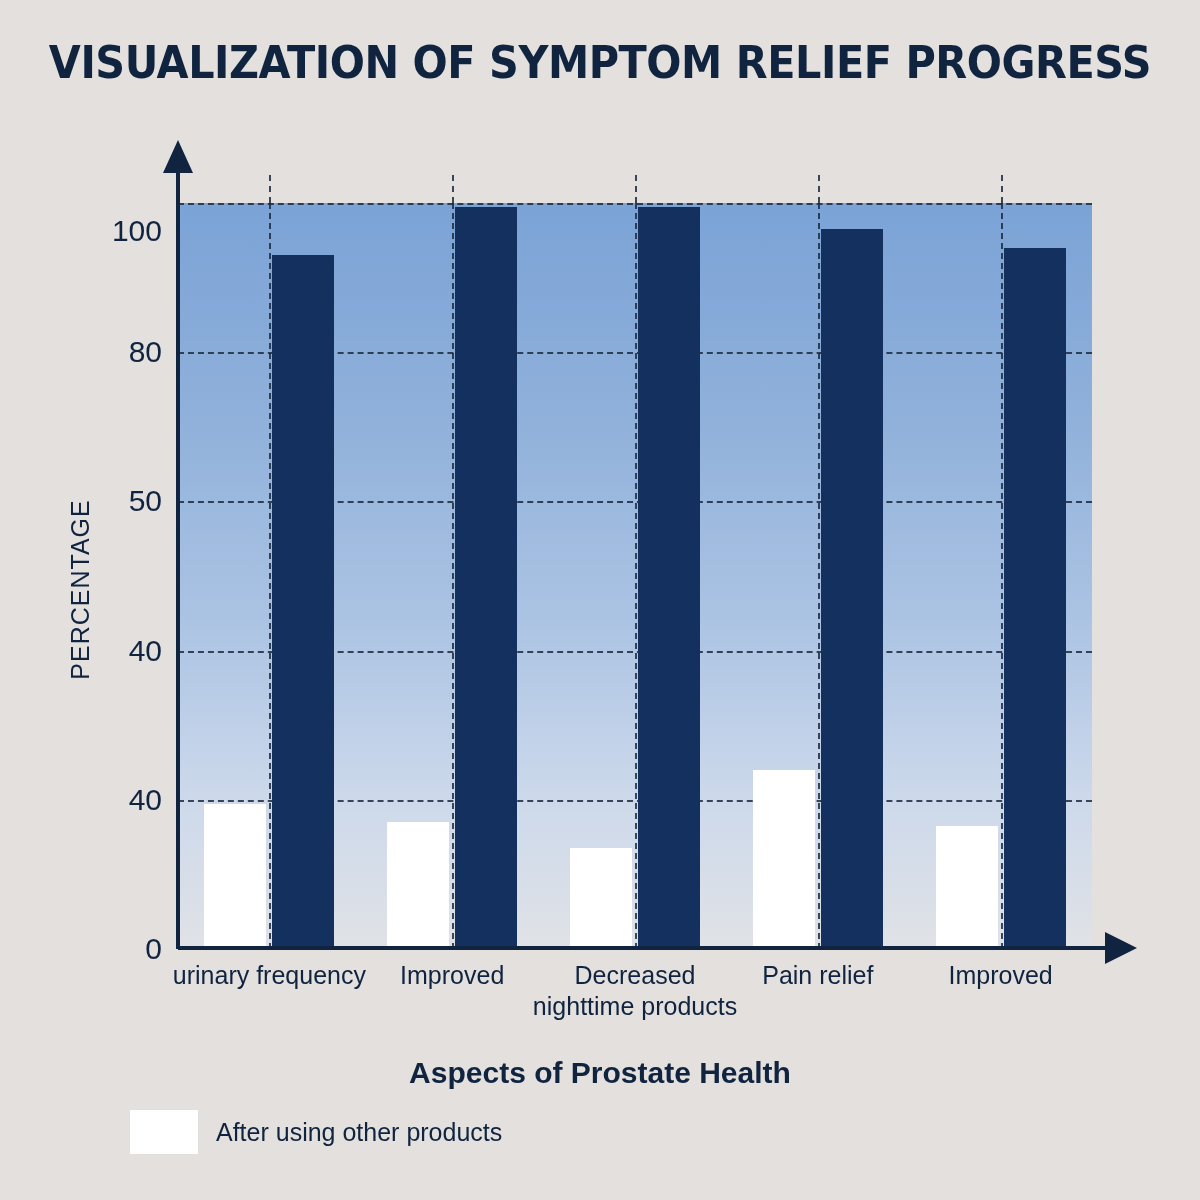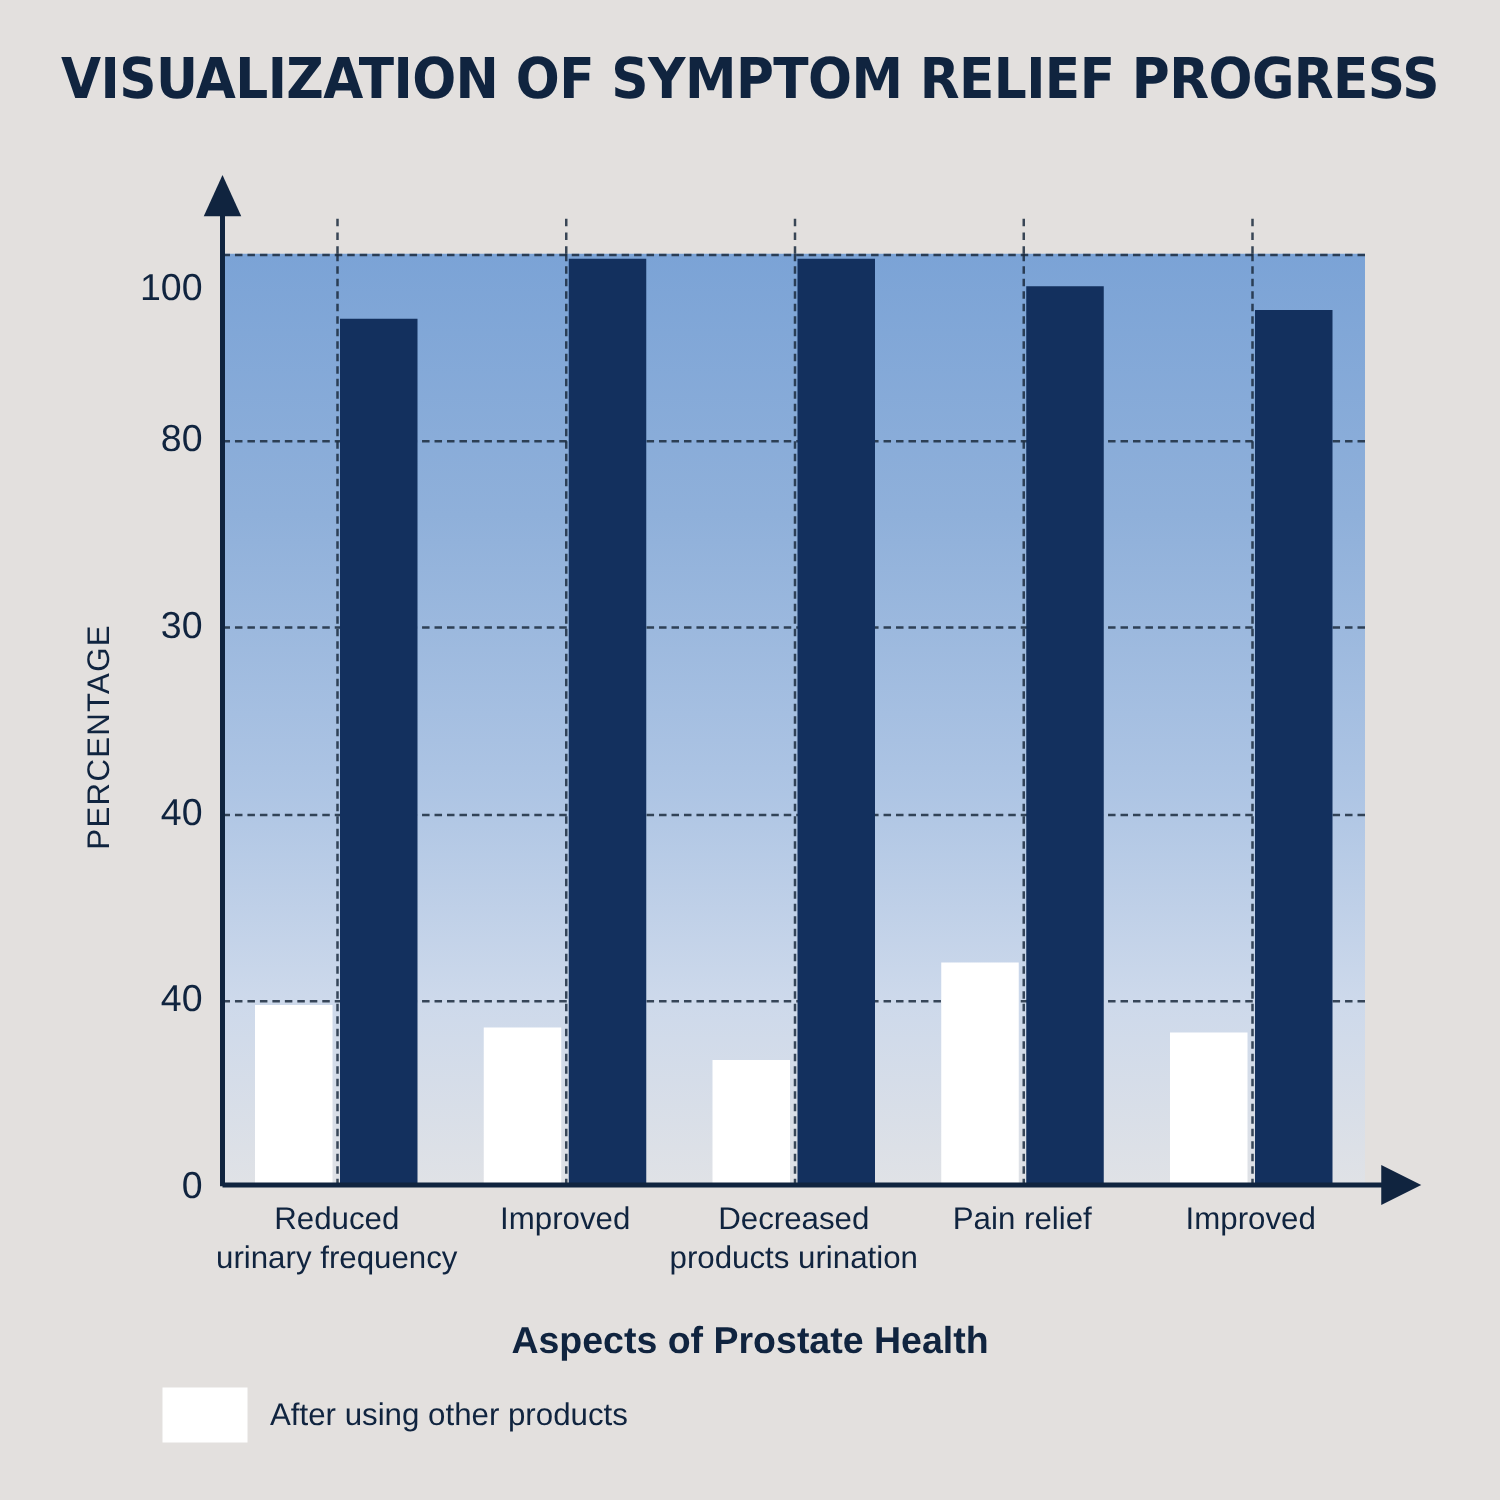--- a/index.html
+++ b/index.html
@@ -234,36 +234,35 @@
   <div id="y-axis-arrow"></div>
   <div id="x-axis-line"></div>
   <div id="x-axis-arrow"></div>
 
   <div id="y-axis-title">PERCENTAGE</div>
 
   <div id="ytick-layer">
       <div class="ytick" style="top: 949px;">0</div>
       <div class="ytick" style="top: 799.8px;">40</div>
       <div class="ytick" style="top: 650.6px;">40</div>
-      <div class="ytick" style="top: 501.4px;">30</div>
+      <div class="ytick" style="top: 501.4px;">50</div>
       <div class="ytick" style="top: 352.2px;">80</div>
       <div class="ytick" style="top: 203px; margin-top: 28px;">100</div>
     </div>
 
   <div id="catlabel-layer">
       <div class="catlabel" style="left: 154.4px; width: 230px; top: 960px;">
-        <div>Reduced</div>
         <div>urinary frequency</div>
       </div>
       <div class="catlabel" style="left: 337.2px; width: 230px; top: 960px;">
         <div>Improved</div>
       </div>
       <div class="catlabel" style="left: 520px; width: 230px; top: 960px;">
         <div>Decreased</div>
-        <div>products urination</div>
+        <div>nighttime products</div>
       </div>
       <div class="catlabel" style="left: 702.8px; width: 230px; top: 960px;">
         <div>Pain relief</div>
       </div>
       <div class="catlabel" style="left: 885.6px; width: 230px; top: 960px;">
         <div>Improved</div>
       </div>
     </div>
 
   <div id="x-axis-title">Aspects of Prostate Health</div>

